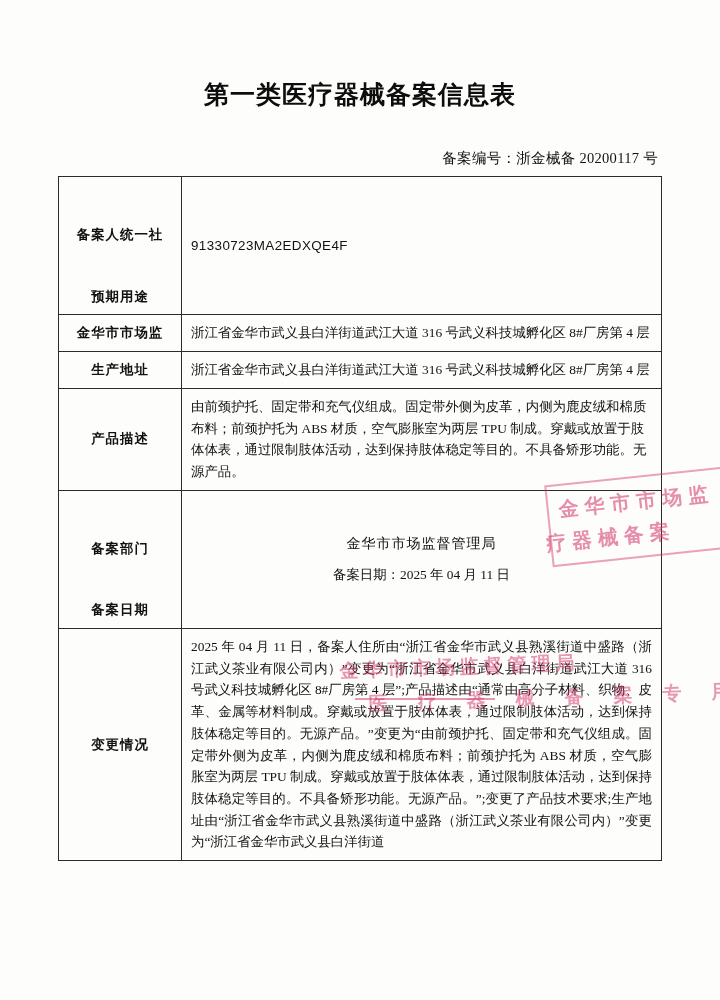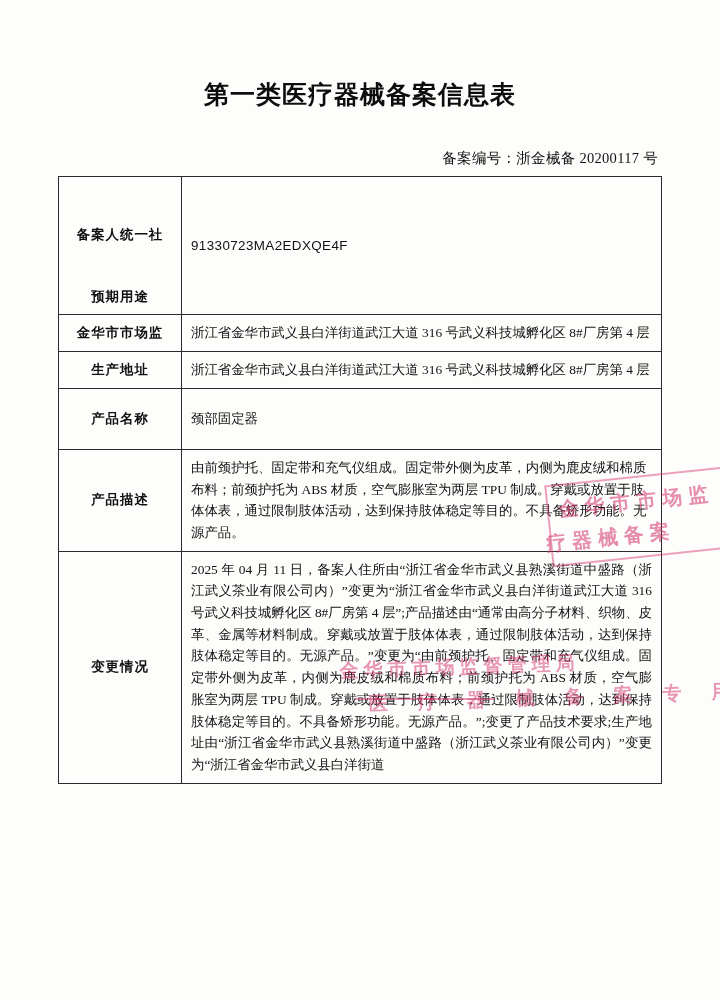--- a/index.html
+++ b/index.html
@@ -182,26 +182,32 @@
       </tr>
       <tr>
         <td class="label">金华市市场监</td>
         <td class="value">浙江省金华市武义县白洋街道武江大道 316 号武义科技城孵化区 8#厂房第 4 层</td>
       </tr>
       <tr>
         <td class="label">生产地址</td>
         <td class="value">浙江省金华市武义县白洋街道武江大道 316 号武义科技城孵化区 8#厂房第 4 层</td>
       </tr>
       <tr>
-        <td class="label tall-cell">产品名称</td>
-        <td class="value">颈部固定器</td>
-      </tr>
-      <tr>
         <td class="label">产品描述</td>
         <td class="value">由前颈护托、固定带和充气仪组成。固定带外侧为皮革，内侧为鹿皮绒和棉质布料；前颈护托为 ABS 材质，空气膨胀室为两层 TPU 制成。穿戴或放置于肢体体表，通过限制肢体活动，达到保持肢体稳定等目的。不具备矫形功能。无源产品。</td>
+      </tr>
+      <tr>
+        <td class="label two-line-label">
+          <span>备案部门</span>
+          <span>备案日期</span>
+        </td>
+        <td class="value dept-value">
+          <span class="dept-name">金华市市场监督管理局</span>
+          <span class="dept-date">备案日期：2025 年 04 月 11 日</span>
+        </td>
       </tr>
       <tr>
         <td class="label">变更情况</td>
         <td class="changes-value">2025 年 04 月 11 日，备案人住所由“浙江省金华市武义县熟溪街道中盛路（浙江武义茶业有限公司内）”变更为“浙江省金华市武义县白洋街道武江大道 316 号武义科技城孵化区 8#厂房第 4 层”;产品描述由“通常由高分子材料、织物、皮革、金属等材料制成。穿戴或放置于肢体体表，通过限制肢体活动，达到保持肢体稳定等目的。无源产品。”变更为“由前颈护托、固定带和充气仪组成。固定带外侧为皮革，内侧为鹿皮绒和棉质布料；前颈护托为 ABS 材质，空气膨胀室为两层 TPU 制成。穿戴或放置于肢体体表，通过限制肢体活动，达到保持肢体稳定等目的。不具备矫形功能。无源产品。”;变更了产品技术要求;生产地址由“浙江省金华市武义县熟溪街道中盛路（浙江武义茶业有限公司内）”变更为“浙江省金华市武义县白洋街道</td>
       </tr>
     </tbody>
   </table>
 
   <div class="stamp-1-box"></div>
   <div class="stamp stamp-1">

